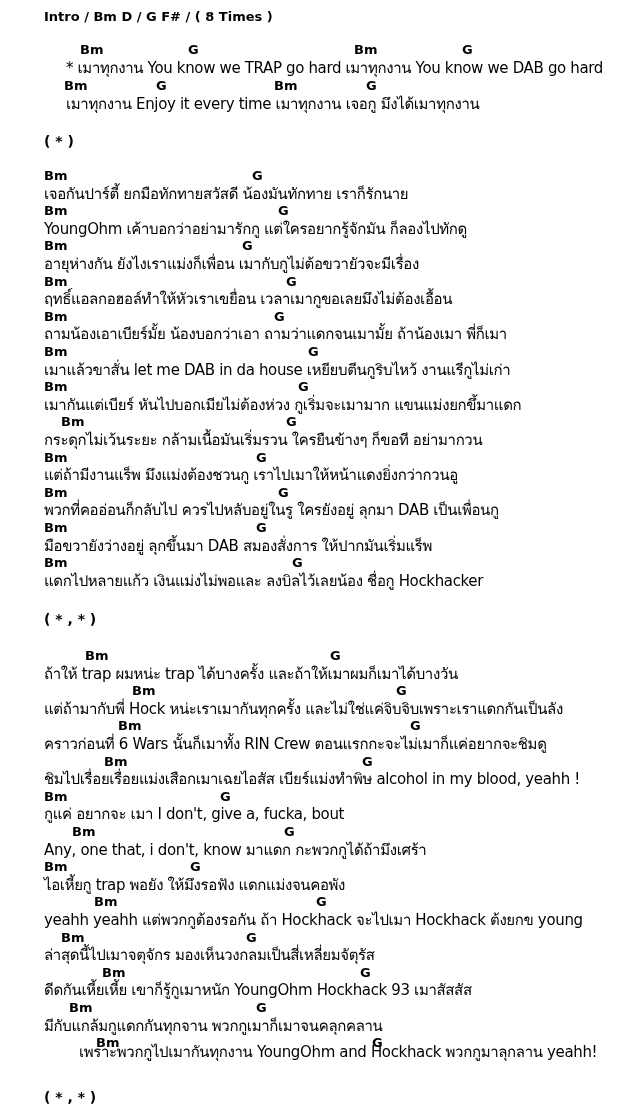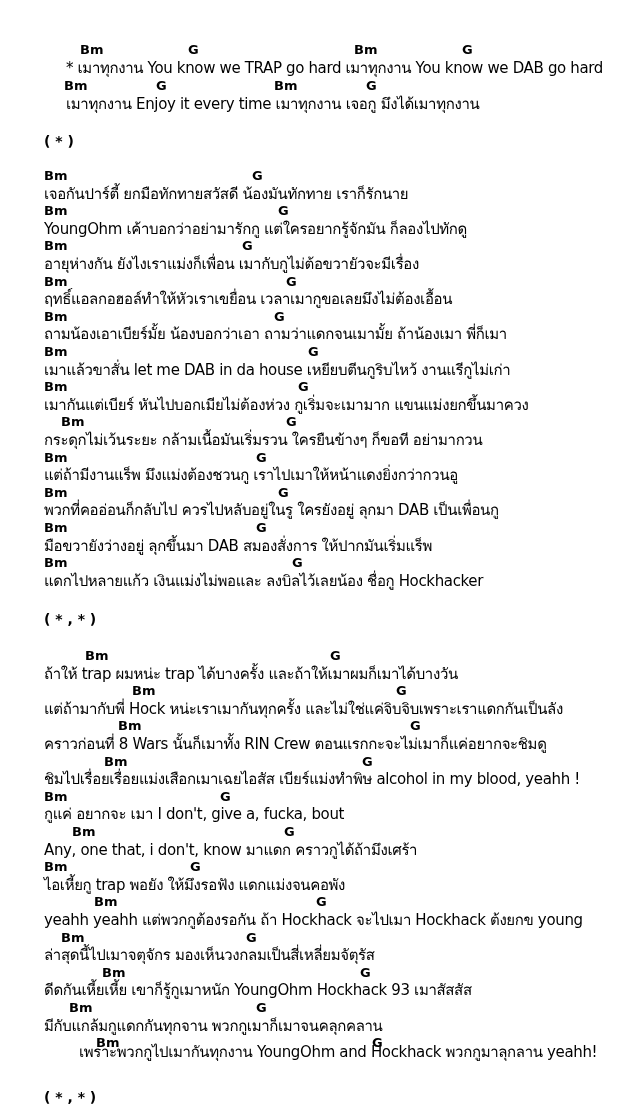--- a/index.html
+++ b/index.html
@@ -9,20 +9,21 @@
   .line { position:absolute; white-space:nowrap; font-size:13px; line-height:16px; }
   .bold { font-weight:bold; }
   .chord { position:absolute; white-space:nowrap; font-size:13px; line-height:16px; font-weight:bold; }
   .lyric { font-size:15px; letter-spacing:-0.35px; }
   .marker { font-weight:bold; font-size:14px; }
 </style>
 </head>
 <body>
 
 <div class="sheet">
+  <div class="line bold" style="left:44px;top:9px;">Intro  / Bm D / G F# / ( 8 Times )</div>
   <div id="hook">
       <div class="chord" style="left: 80px; top: 42px;">Bm</div>
       <div class="chord" style="left: 188px; top: 42px;">G</div>
       <div class="chord" style="left: 354px; top: 42px;">Bm</div>
       <div class="chord" style="left: 462px; top: 42px;">G</div>
       <div class="line lyric" style="left: 66px; top: 60px;">* เมาทุกงาน You know we TRAP go hard  เมาทุกงาน You know we DAB go hard</div>
       <div class="chord" style="left: 64px; top: 78px;">Bm</div>
       <div class="chord" style="left: 156px; top: 78px;">G</div>
       <div class="chord" style="left: 274px; top: 78px;">Bm</div>
       <div class="chord" style="left: 366px; top: 78px;">G</div>
@@ -43,21 +44,21 @@
       <div class="chord" style="left: 286px; top: 273.6px;">G</div>
       <div class="line lyric" style="left: 44px; top: 291.2px;">ฤทธิ์แอลกอฮอล์ทำให้หัวเราเขยื่อน เวลาเมากูขอเลยมึงไม่ต้องเอื้อน</div>
       <div class="chord" style="left: 44px; top: 308.8px;">Bm</div>
       <div class="chord" style="left: 274px; top: 308.8px;">G</div>
       <div class="line lyric" style="left: 44px; top: 326.4px;">ถามน้องเอาเบียร์มั้ย น้องบอกว่าเอา ถามว่าแดกจนเมามั้ย ถ้าน้องเมา พี่ก็เมา</div>
       <div class="chord" style="left: 44px; top: 344px;">Bm</div>
       <div class="chord" style="left: 308px; top: 344px;">G</div>
       <div class="line lyric" style="left: 44px; top: 361.6px;">เมาแล้วขาสั่น let me DAB in da house เหยียบตีนกูริบไหว้ งานแรีกูไม่เก่า</div>
       <div class="chord" style="left: 44px; top: 379.2px;">Bm</div>
       <div class="chord" style="left: 298px; top: 379.2px;">G</div>
-      <div class="line lyric" style="left: 44px; top: 396.8px;">เมากันแต่เบียร์ หันไปบอกเมียไม่ต้องห่วง กูเริ่มจะเมามาก แขนแม่งยกขึ้นมาควง</div>
+      <div class="line lyric" style="left: 44px; top: 396.8px;">เมากันแต่เบียร์ หันไปบอกเมียไม่ต้องห่วง กูเริ่มจะเมามาก แขนแม่งยกขึ้มาแดก</div>
       <div class="chord" style="left: 61px; top: 414.4px;">Bm</div>
       <div class="chord" style="left: 286px; top: 414.4px;">G</div>
       <div class="line lyric" style="left: 44px; top: 432px;">กระดุกไม่เว้นระยะ กล้ามเนื้อมันเริ่มรวน ใครยืนข้างๆ ก็ขอที อย่ามากวน</div>
       <div class="chord" style="left: 44px; top: 449.6px;">Bm</div>
       <div class="chord" style="left: 256px; top: 449.6px;">G</div>
       <div class="line lyric" style="left: 44px; top: 467.2px;">แต่ถ้ามีงานแร็พ มึงแม่งต้องชวนกู เราไปเมาให้หน้าแดงยิ่งกว่ากวนอู</div>
       <div class="chord" style="left: 44px; top: 484.8px;">Bm</div>
       <div class="chord" style="left: 278px; top: 484.8px;">G</div>
       <div class="line lyric" style="left: 44px; top: 502.4px;">พวกที่คออ่อนก็กลับไป ควรไปหลับอยู่ในรู ใครยังอยู่ ลุกมา DAB เป็นเพื่อนกู</div>
       <div class="chord" style="left: 44px; top: 520px;">Bm</div>
@@ -70,30 +71,30 @@
   <div class="line marker" style="left:44px;top:611px;">( * , * )</div>
   <div id="verse2">
       <div class="chord" style="left: 85px; top: 648px;">Bm</div>
       <div class="chord" style="left: 330px; top: 648px;">G</div>
       <div class="line lyric" style="left: 44px; top: 665.6px;">ถ้าให้ trap ผมหน่ะ trap ได้บางครั้ง  และถ้าให้เมาผมก็เมาได้บางวัน</div>
       <div class="chord" style="left: 132px; top: 683.2px;">Bm</div>
       <div class="chord" style="left: 396px; top: 683.2px;">G</div>
       <div class="line lyric" style="left: 44px; top: 700.8px;">แต่ถ้ามากับพี่ Hock หน่ะเราเมากันทุกครั้ง และไม่ใช่แค่จิบจิบเพราะเราแดกกันเป็นลัง</div>
       <div class="chord" style="left: 118px; top: 718.4px;">Bm</div>
       <div class="chord" style="left: 410px; top: 718.4px;">G</div>
-      <div class="line lyric" style="left: 44px; top: 736px;">คราวก่อนที่ 8 Wars นั้นก็เมาทั้ง RIN Crew ตอนแรกกะจะไม่เมาก็แค่อยากจะชิมดู</div>
+      <div class="line lyric" style="left: 44px; top: 736px;">คราวก่อนที่ 6 Wars นั้นก็เมาทั้ง RIN Crew ตอนแรกกะจะไม่เมาก็แค่อยากจะชิมดู</div>
       <div class="chord" style="left: 104px; top: 753.6px;">Bm</div>
       <div class="chord" style="left: 362px; top: 753.6px;">G</div>
       <div class="line lyric" style="left: 44px; top: 771.2px;">ชิมไปเรื่อยเรื่อยแม่งเสือกเมาเฉยไอสัส เบียร์แม่งทำพิษ alcohol in my blood, yeahh !</div>
       <div class="chord" style="left: 44px; top: 788.8px;">Bm</div>
       <div class="chord" style="left: 220px; top: 788.8px;">G</div>
       <div class="line lyric" style="left: 44px; top: 806.4px; text-align: right;">กูแค่ อยากจะ เมา I don't, give a, fucka, bout</div>
       <div class="chord" style="left: 72px; top: 824px;">Bm</div>
       <div class="chord" style="left: 284px; top: 824px;">G</div>
-      <div class="line lyric" style="left: 44px; top: 841.6px;">Any, one that, i don't, know มาแดก คราวกูได้ถ้ามึงเศร้า</div>
+      <div class="line lyric" style="left: 44px; top: 841.6px;">Any, one that, i don't, know มาแดก กะพวกกูได้ถ้ามึงเศร้า</div>
       <div class="chord" style="left: 44px; top: 859.2px;">Bm</div>
       <div class="chord" style="left: 190px; top: 859.2px;">G</div>
       <div class="line lyric" style="left: 44px; top: 876.8px;"> ไอเหี้ยกู trap พอยัง ให้มึงรอฟัง แดกแม่งจนคอพัง</div>
       <div class="chord" style="left: 94px; top: 894.4px;">Bm</div>
       <div class="chord" style="left: 316px; top: 894.4px;">G</div>
       <div class="line lyric" style="left: 44px; top: 912px;"> yeahh yeahh แต่พวกกูต้องรอกัน ถ้า Hockhack จะไปเมา Hockhack ต้งยกข young</div>
       <div class="chord" style="left: 61px; top: 929.6px;">Bm</div>
       <div class="chord" style="left: 246px; top: 929.6px;">G</div>
       <div class="line lyric" style="left: 44px; top: 947.2px;">ล่าสุดนี้ไปเมาจตุจักร มองเห็นวงกลมเป็นสี่เหลี่ยมจัตุรัส</div>
       <div class="chord" style="left: 102px; top: 964.8px;">Bm</div>

